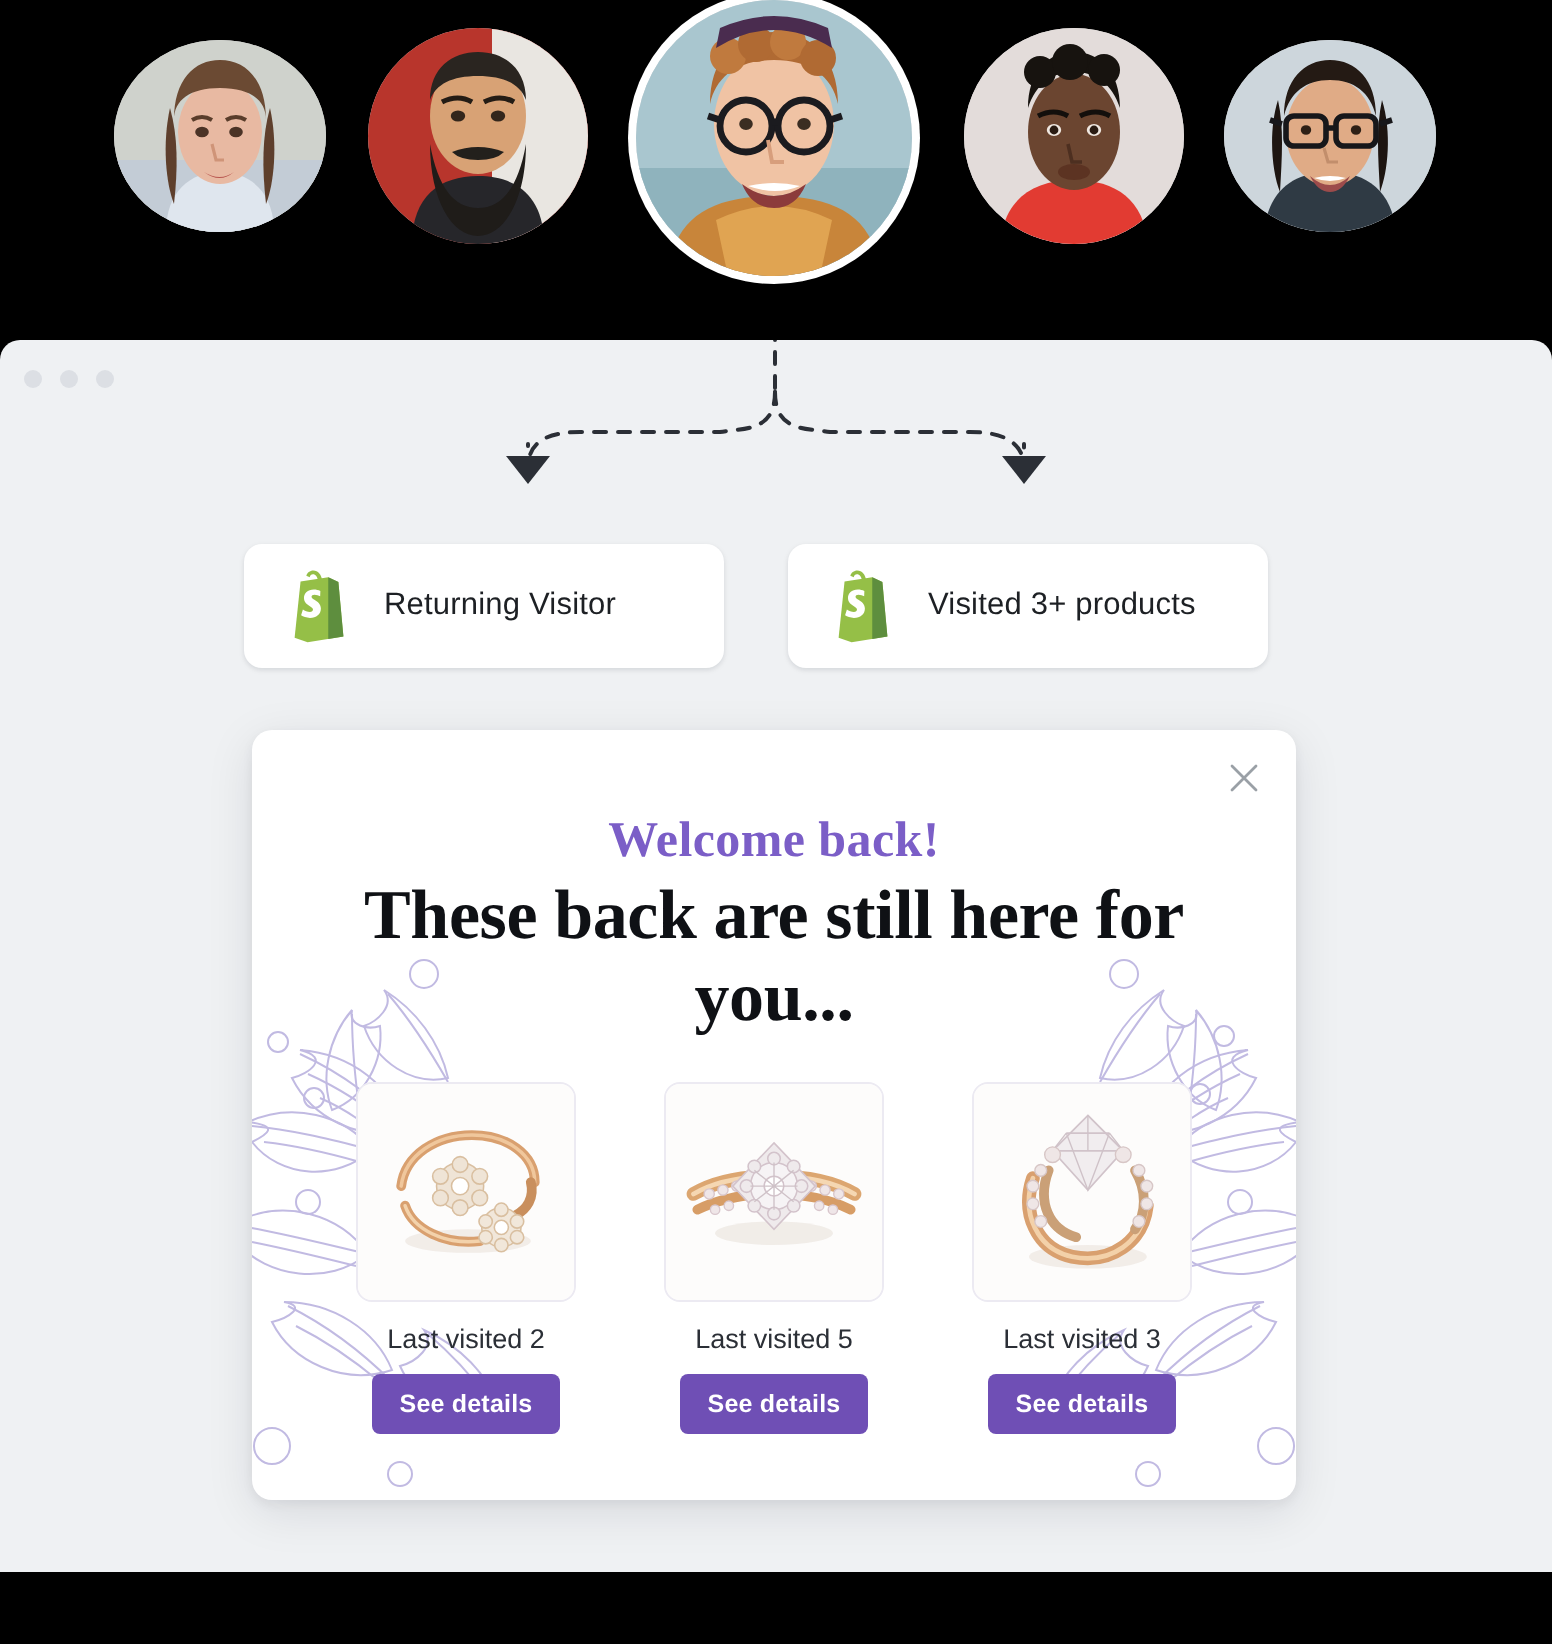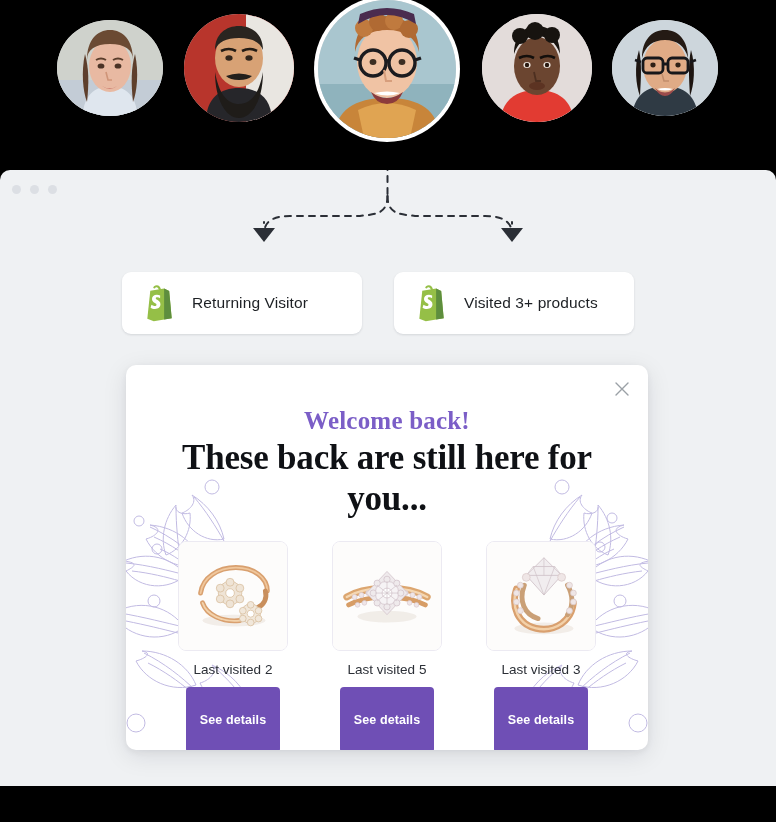--- a/index.html
+++ b/index.html
@@ -86,21 +86,21 @@
   .product-thumb{
     width:110px;height:110px;border:1px solid #eceaf2;border-radius:8px;
     background:#fff;overflow:hidden;position:relative;box-sizing:border-box;
   }
   .product-thumb svg{position:absolute;inset:0;}
   .product-name{
     margin-top:11px;font-size:13.5px;color:#2b2f36;white-space:nowrap;
   }
   .see-details{
     margin-top:10px;background:#6f4fb5;color:#fff;border:none;
-    border-radius:4px;padding:26px 14px;font-size:12.5px;font-weight:700;
+    border-radius:4px;padding:8px 14px;font-size:12.5px;font-weight:700;
     font-family:"Liberation Sans", sans-serif;cursor:pointer;letter-spacing:.1px;
   }
 </style>
 </head>
 <body>
 
 <div id="avatar-row">
 
   <div class="avatar" style="left:57px;top:20px;width:106px;height:96px;">
     <svg class="face" viewBox="0 0 106 96" preserveAspectRatio="xMidYMid slice">

